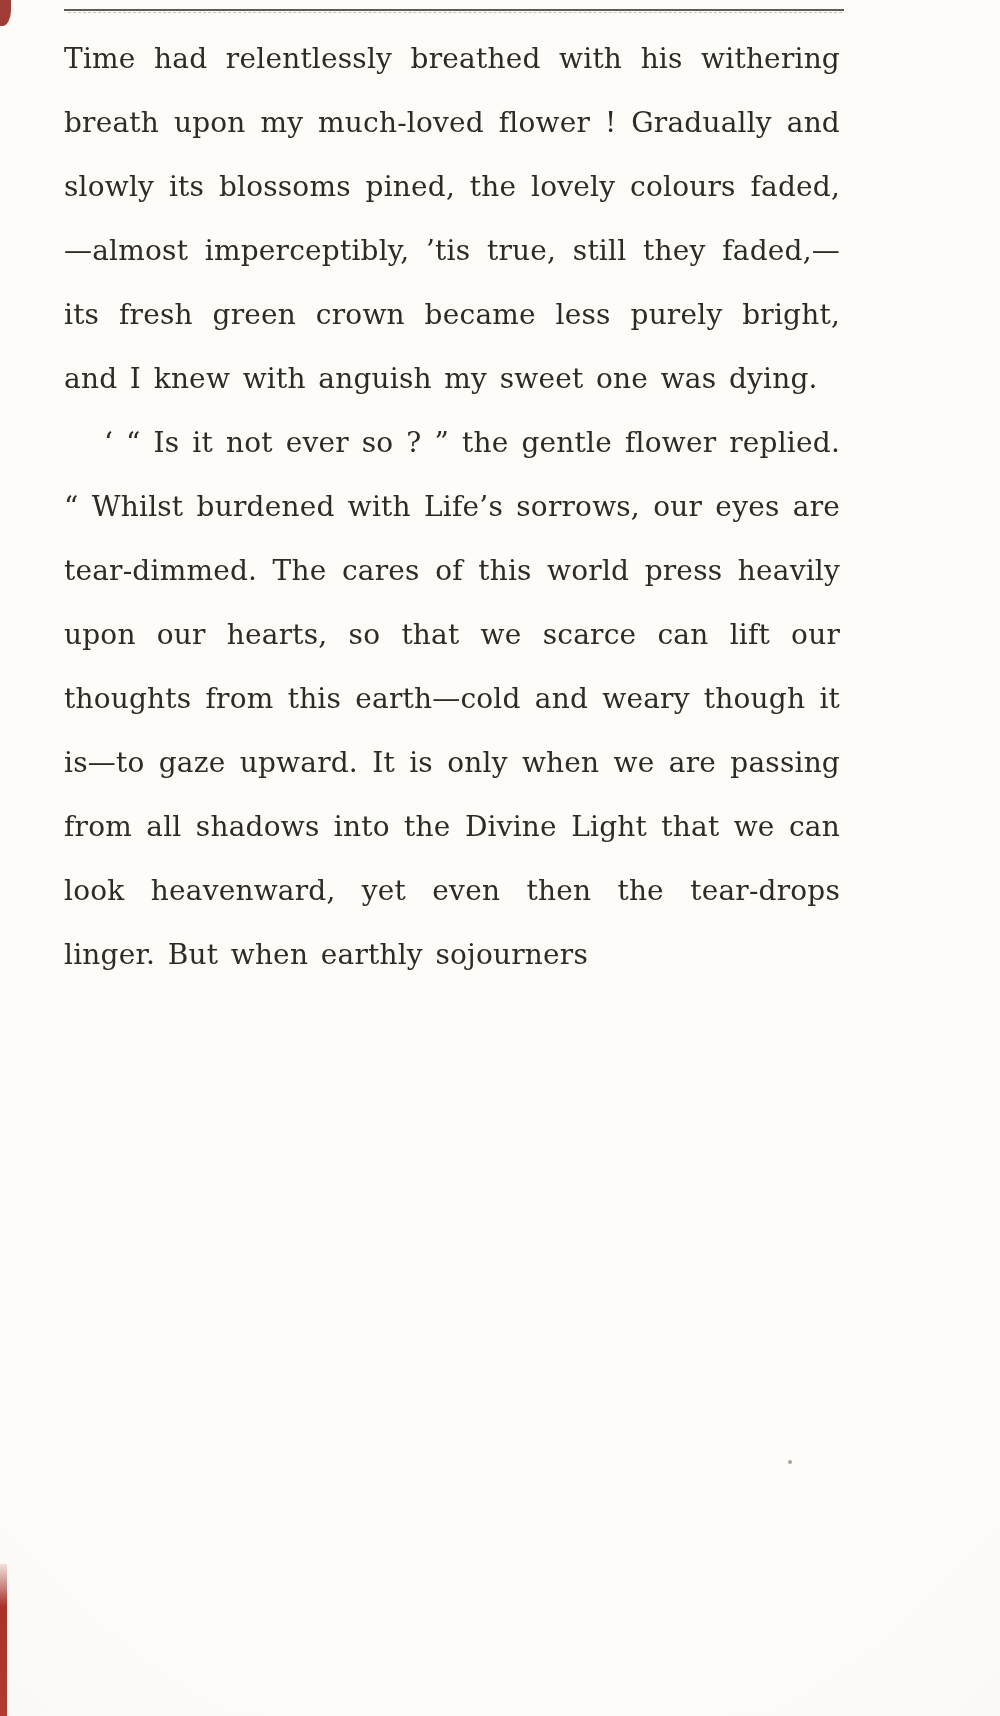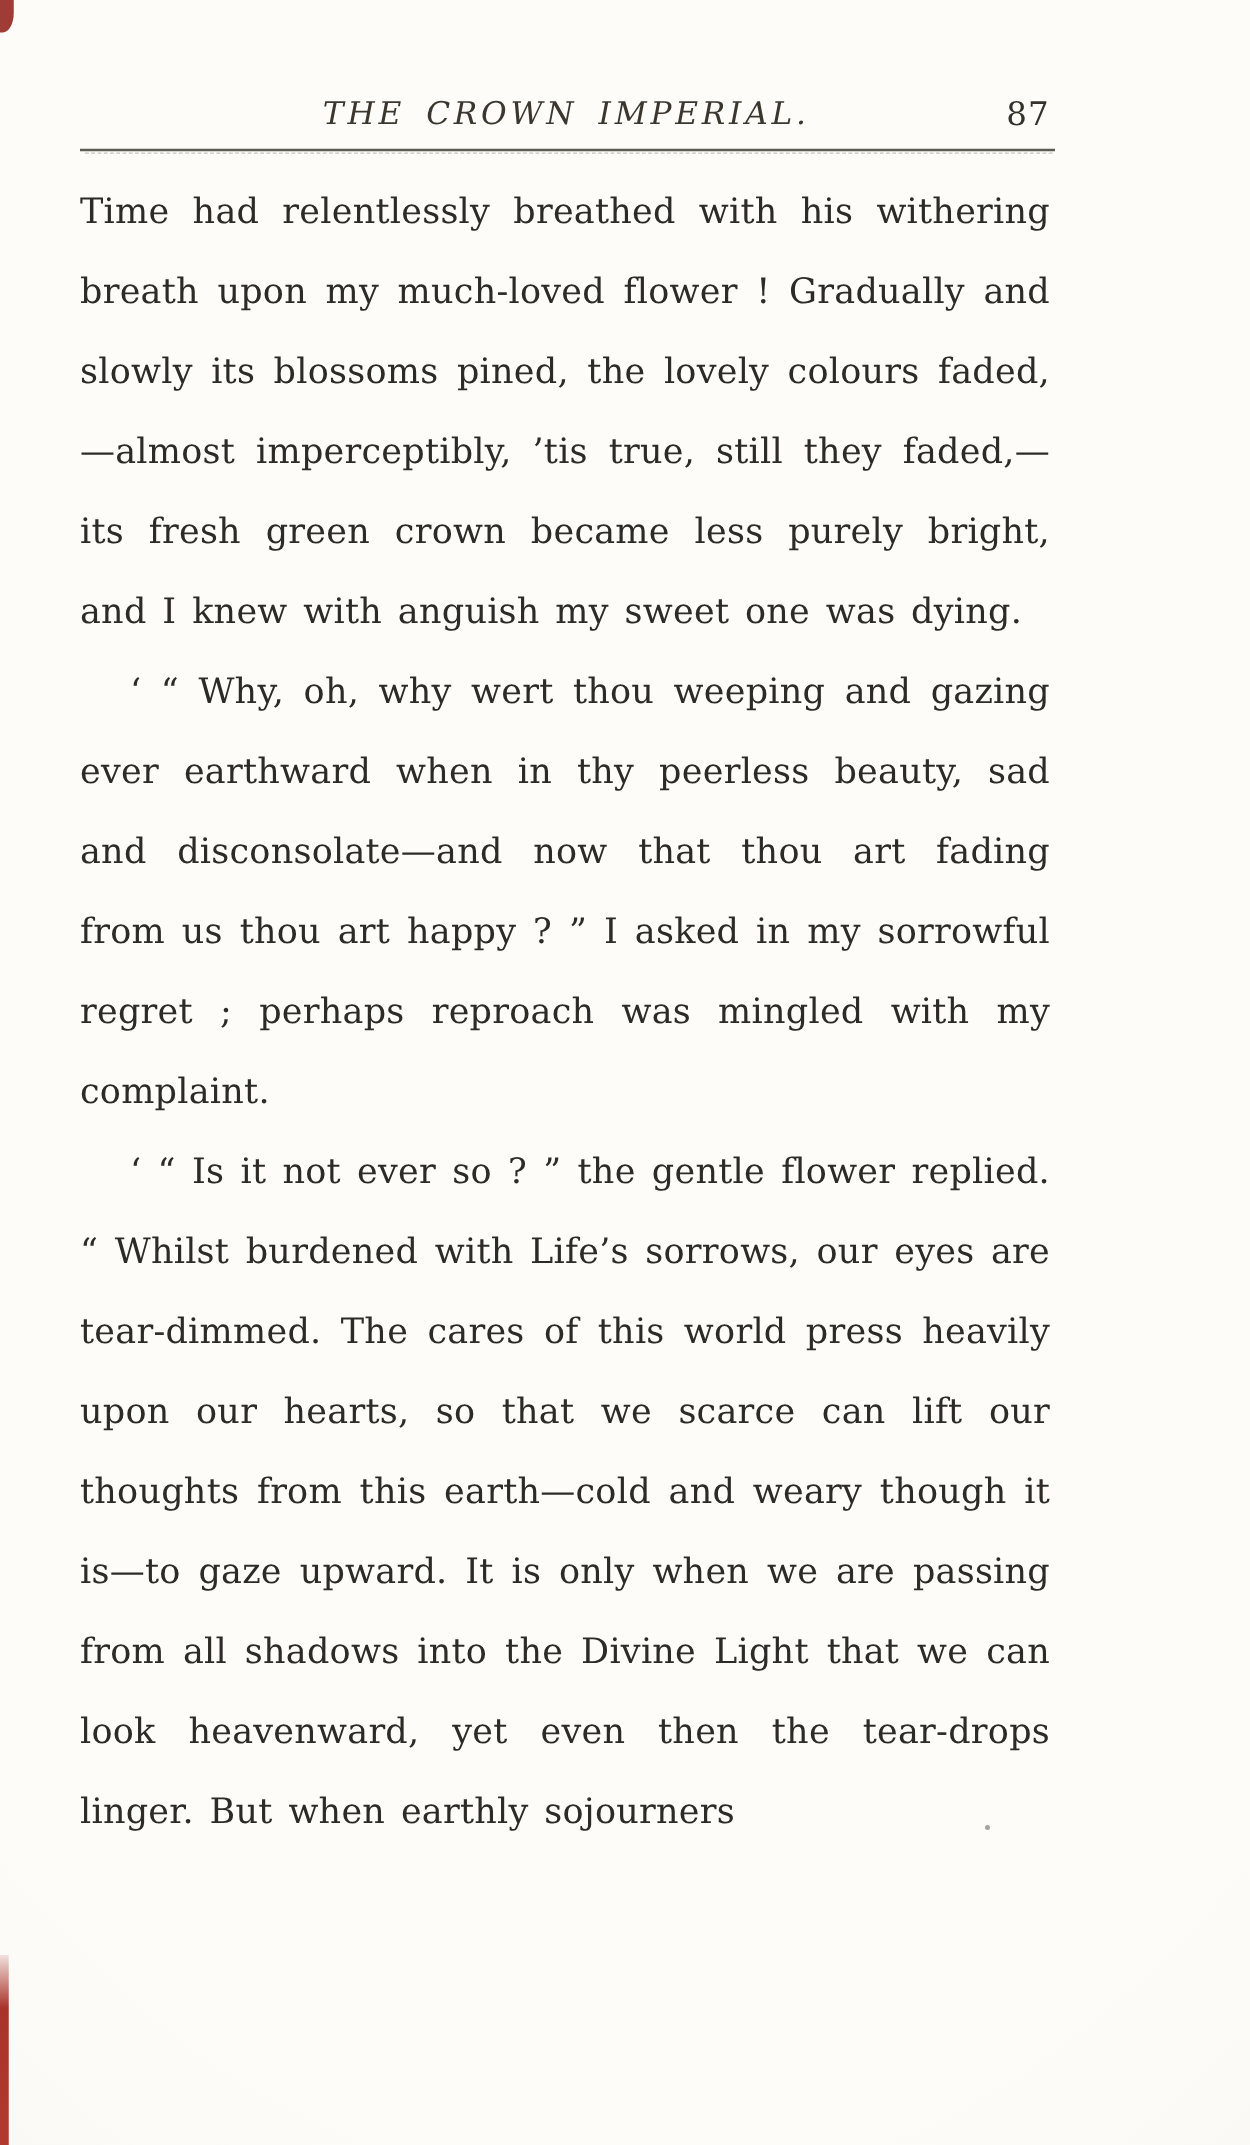--- a/index.html
+++ b/index.html
@@ -88,26 +88,21 @@
 </style>
 </head>
 <body>
 
 <div class="page">
 
   <div class="artifact-top-left"></div>
   <div class="artifact-bottom-left"></div>
   <div class="speck"></div>
 
-  <header class="running-head">
-    <span class="head-title">THE CROWN IMPERIAL.</span>
-    <span class="folio">87</span>
-  </header>
 
   <div class="head-rule"></div>
 
   <main class="body-text">
     <p class="para no-indent">Time had relentlessly breathed with his withering breath upon my much-loved flower !  Gradually and slowly its blossoms pined, the lovely colours faded,—almost imperceptibly, ’tis true, still they faded,—its fresh green crown became less purely bright, and I knew with anguish my sweet one was dying.</p>
-    <p class="para indent">‘ “ Why, oh, why wert thou weeping and gazing ever earthward when in thy peerless beauty, sad and disconsolate—and now that thou art fading from us thou art happy ? ”  I asked in my sorrowful regret ; perhaps reproach was mingled with my complaint.</p>
     <p class="para indent">‘ “ Is it not ever so ? ” the gentle flower replied. “ Whilst burdened with Life’s sorrows, our eyes are tear-dimmed.  The cares of this world press heavily upon our hearts, so that we scarce can lift our thoughts from this earth—cold and weary though it is—to gaze upward.  It is only when we are passing from all shadows into the Divine Light that we can look heavenward, yet even then the tear-drops linger.  But when earthly sojourners</p>
   </main>
 
 </div>
 
 </body></html>

